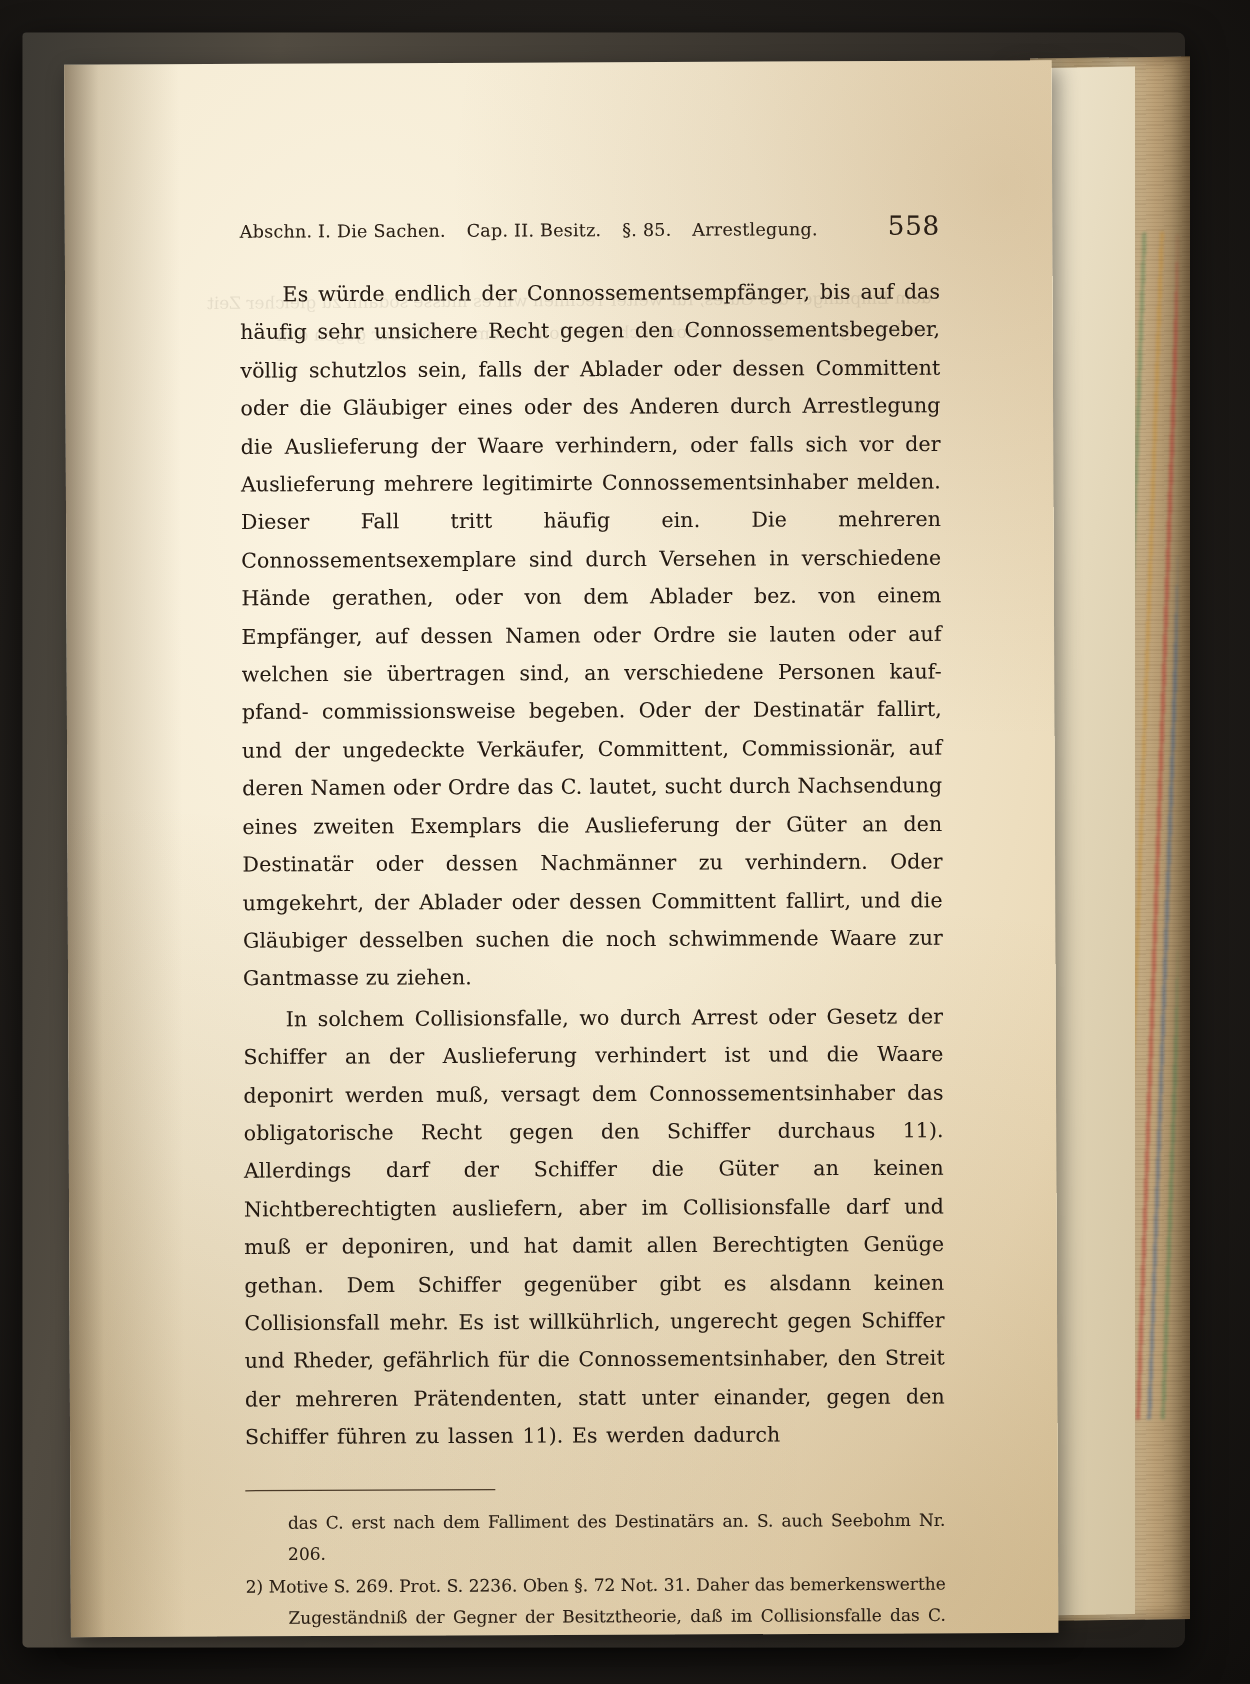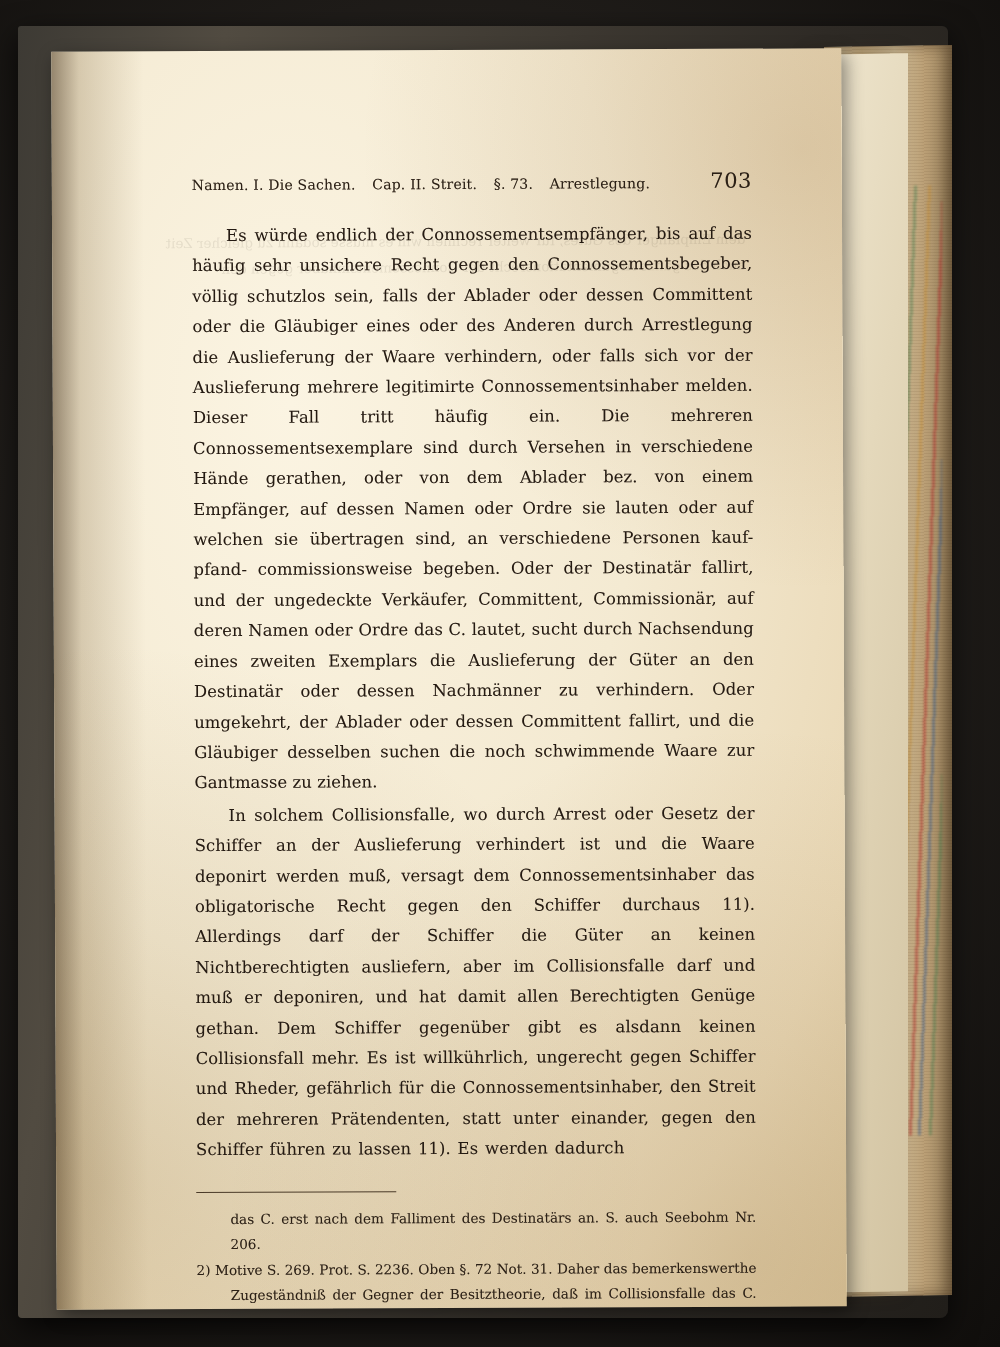--- a/index.html
+++ b/index.html
@@ -228,26 +228,26 @@
     <div id="page">
 
       <div id="gutter"></div>
       <div id="foxing"></div>
       <div id="showthrough">dem Empfänger des Gutes, für weiter rechnen will es müsse sodann zu gleicher Zeit auch das ganze Argumentationsrecht der Connossementsinhaber gegen den</div>
 
       <div id="content">
 
         <div class="runhead">
           <div class="rh-left">
-            <span>Namen. I. Die Sachen.</span>
-            <span>Cap. II. Streit.</span>
-            <span>§. 73.</span>
+            <span>Abschn. I. Die Sachen.</span>
+            <span>Cap. II. Besitz.</span>
+            <span>§. 85.</span>
             <span>Arrestlegung.</span>
           </div>
-          <div class="rh-page">703</div>
+          <div class="rh-page">558</div>
         </div>
 
         <p class="body-par">Es würde endlich der Connossementsempfänger, bis auf das häufig sehr unsichere Recht gegen den Connossementsbegeber, völlig schutzlos sein, falls der Ablader oder dessen Committent oder die Gläubiger eines oder des Anderen durch Arrestlegung die Auslieferung der Waare verhindern, oder falls sich vor der Auslieferung mehrere legitimirte Connossementsinhaber melden. Dieser Fall tritt häufig ein. Die mehreren Connossementsexemplare sind durch Versehen in verschiedene Hände gerathen, oder von dem Ablader bez. von einem Empfänger, auf dessen Namen oder Ordre sie lauten oder auf welchen sie übertragen sind, an verschiedene Personen kauf-pfand- commissionsweise begeben. Oder der Destinatär fallirt, und der ungedeckte Verkäufer, Committent, Commissionär, auf deren Namen oder Ordre das C. lautet, sucht durch Nachsendung eines zweiten Exemplars die Auslieferung der Güter an den Destinatär oder dessen Nachmänner zu verhindern. Oder umgekehrt, der Ablader oder dessen Committent fallirt, und die Gläubiger desselben suchen die noch schwimmende Waare zur Gantmasse zu ziehen.</p>
         <p class="body-par spaced">In solchem Collisionsfalle, wo durch Arrest oder Gesetz der Schiffer an der Auslieferung verhindert ist und die Waare deponirt werden muß, versagt dem Connossementsinhaber das obligatorische Recht gegen den Schiffer durchaus 11). Allerdings darf der Schiffer die Güter an keinen Nichtberechtigten ausliefern, aber im Collisionsfalle darf und muß er deponiren, und hat damit allen Berechtigten Genüge gethan. Dem Schiffer gegenüber gibt es alsdann keinen Collisionsfall mehr. Es ist willkührlich, ungerecht gegen Schiffer und Rheder, gefährlich für die Connossementsinhaber, den Streit der mehreren Prätendenten, statt unter einander, gegen den Schiffer führen zu lassen 11). Es werden dadurch</p>
 
         <div class="footnote-rule"></div>
 
         <p class="fn">das C. erst nach dem Falliment des Destinatärs an. S. auch Seebohm Nr. 206.</p>
 
         <p class="fn hang">

